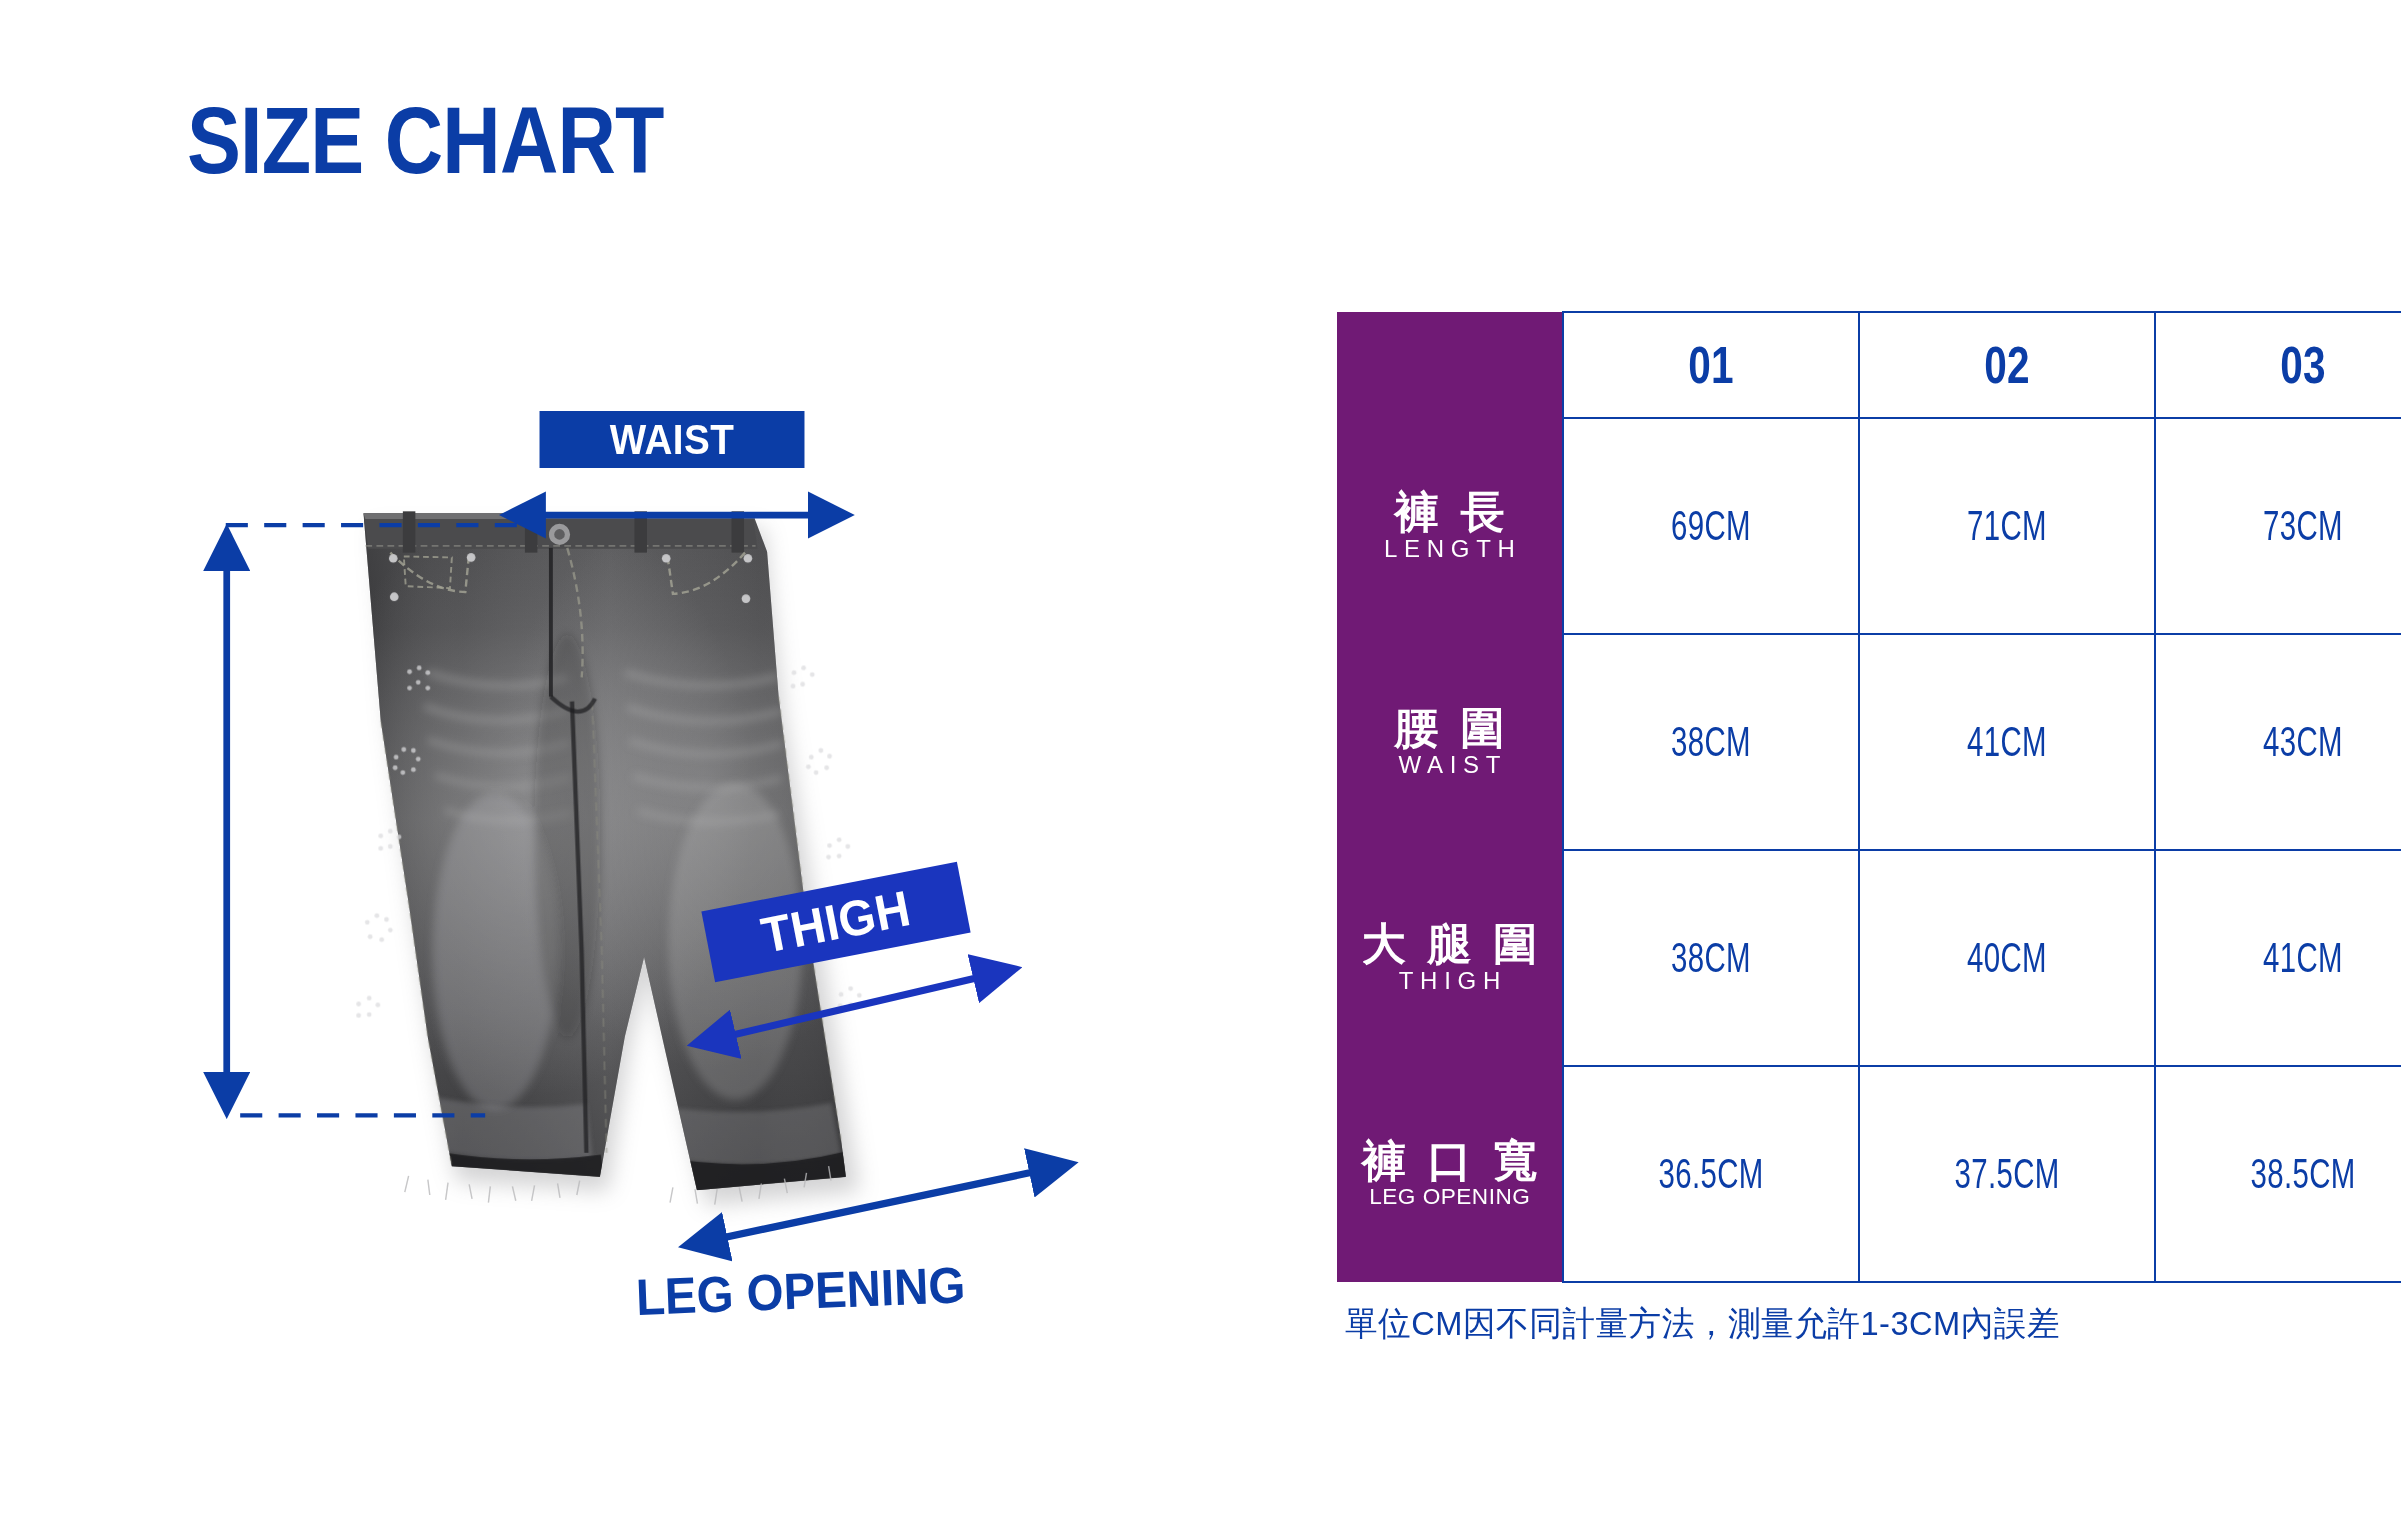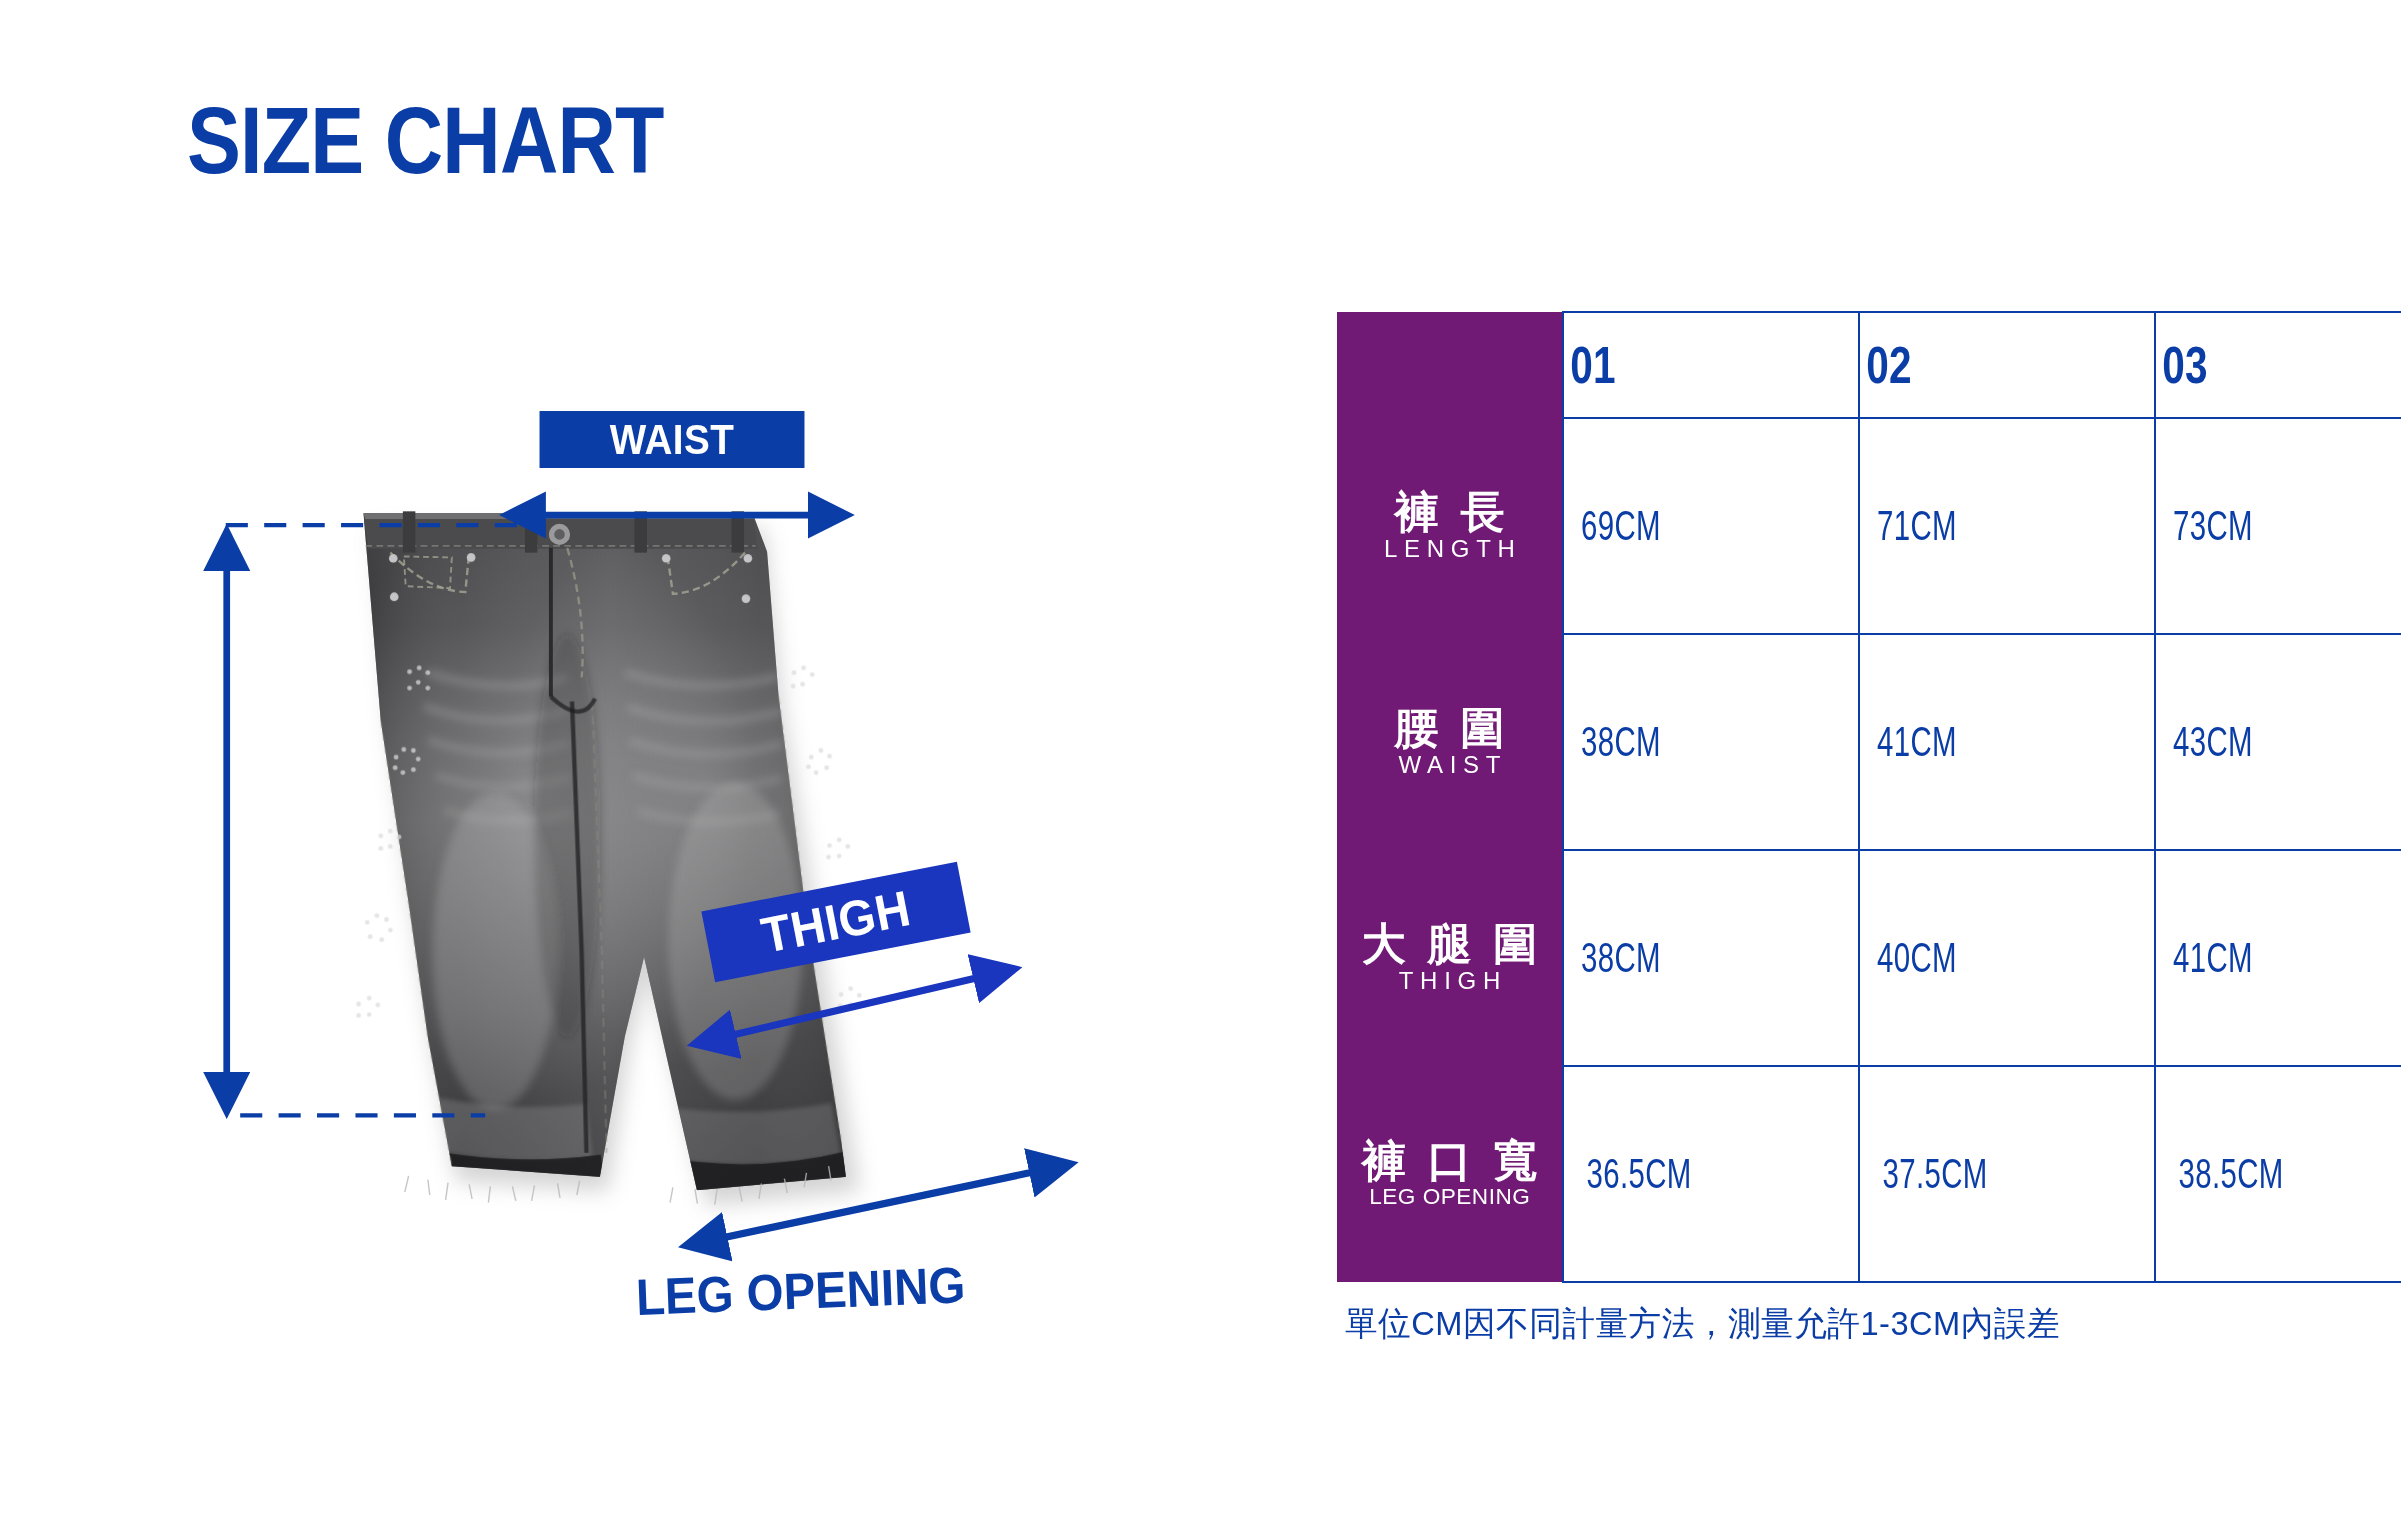--- a/index.html
+++ b/index.html
@@ -43,21 +43,21 @@
   .label-legopening{
     position:absolute;left:636px;top:1268px;
     font-size:51px;font-weight:700;color:#0B3DA6;
     transform:rotate(-2.2deg) scaleX(.93);transform-origin:left center;
     white-space:nowrap;letter-spacing:0px;
   }
 
   
   .table-wrap{position:absolute;left:1337px;top:311px;width:1114px;height:969px;}
   .tbl{border-collapse:collapse;width:1114px;height:969px;table-layout:fixed;}
-  .tbl td{border:2.4px solid #0B3DA6;padding:0;vertical-align:middle;}
+  .tbl td{border:2.4px solid #0B3DA6;padding:0;vertical-align:middle;text-align:center;}
   .col-label{width:226px;background:#701a75;border:none !important;}
   .col-size{width:296px;}
 
   .row-head{height:106px;}
   .row-data{height:216px;}
 
   .hdr-num{
     font-size:52px;font-weight:700;color:#0B3DA6;letter-spacing:0px;
     transform:scaleX(.78);display:inline-block;
   }

